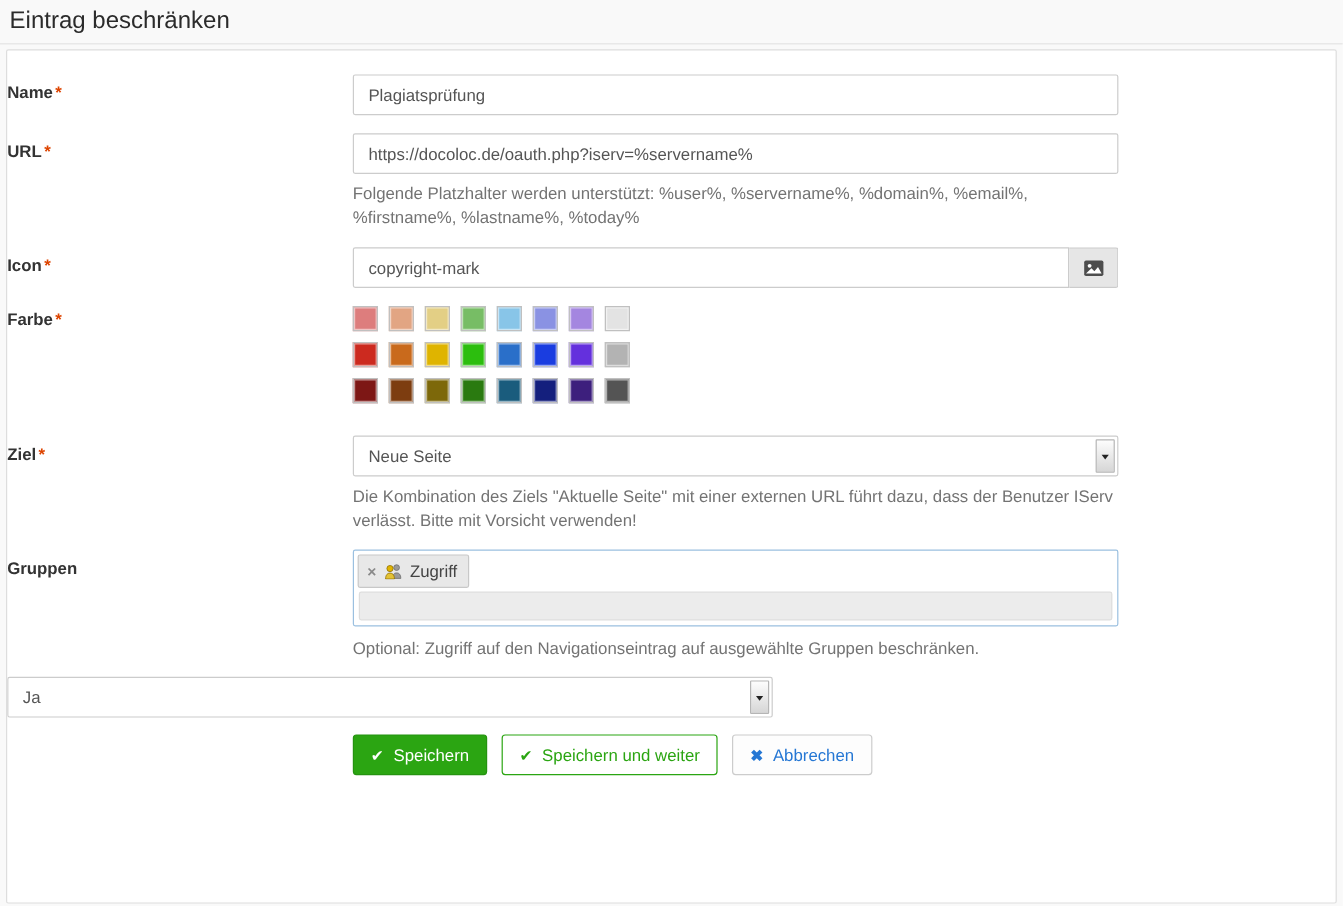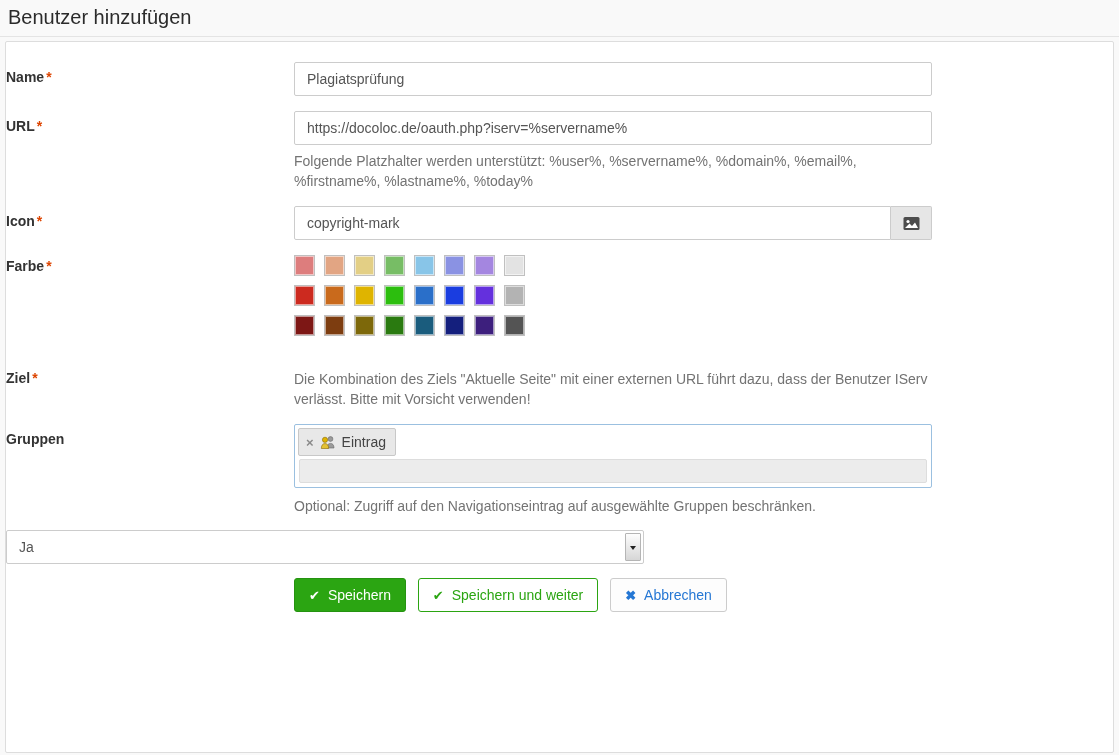--- a/index.html
+++ b/index.html
@@ -94,21 +94,21 @@
   .btn-save { background:var(--accent-green,#2ba512); border-color:#259310; color:#fff; }
   .btn-save .btn-icon { color:#fff; }
   .btn-save-continue { background:#fff; border-color:var(--accent-green,#2ba512); color:var(--accent-green,#2ba512); }
   .btn-cancel { background:#fdfdfd; border-color:#ccc; color:var(--cancel-blue,#2577d4); font-weight:400; }
   .btn-cancel .btn-icon { font-weight:bold; }
   .btn-icon { font-size:13px; }
 </style>
 </head>
 <body>
 
-<h1 class="page-title">Benutzer hinzufügen</h1>
+<h1 class="page-title">Eintrag beschränken</h1>
 
 <div class="panel">
 
   <div class="form-row">
     <div class="lbl">
       <span>Name</span><span class="req">*</span>
     </div>
     <div class="ctl">
       <input class="text-input" type="text" value="Plagiatsprüfung" style="">
     </div>
@@ -182,20 +182,26 @@
           </div>
         </div>
     </div>
   </div>
 
   <div class="form-row">
     <div class="lbl">
       <span>Ziel</span><span class="req">*</span>
     </div>
     <div class="ctl">
+      <div class="select">
+        <span>Neue Seite</span>
+        <span class="select-arrow">
+            <i class="caret"></i>
+          </span>
+      </div>
       <div class="help">Die Kombination des Ziels "Aktuelle Seite" mit einer externen URL führt dazu, dass der Benutzer IServ verlässt. Bitte mit Vorsicht verwenden!</div>
     </div>
   </div>
 
 
   <div class="form-row" style="margin-bottom:14px;">
     <div class="lbl">
       <span>Gruppen</span>
     </div>
     <div class="ctl">
@@ -204,21 +210,21 @@
           <span class="token">
             <span class="token-remove">×</span>
             <span style="display:flex">
               <svg width="16" height="14" viewBox="0 0 16 14">
                 <circle cx="10.5" cy="4" r="2.4" fill="#9a9a9a" stroke="#666" stroke-width="0.6"></circle>
                 <path d="M7 13 C7 9.8 8.5 8.4 10.5 8.4 C12.5 8.4 14 9.8 14 13 Z" fill="#9a9a9a" stroke="#666" stroke-width="0.6"></path>
                 <circle cx="5" cy="4.8" r="2.6" fill="#e0b400" stroke="#8a6a00" stroke-width="0.6"></circle>
                 <path d="M1.3 13.5 C1.3 10 3 8.6 5 8.6 C7 8.6 8.7 10 8.7 13.5 Z" fill="#e4c235" stroke="#8a6a00" stroke-width="0.6"></path>
               </svg>
             </span>
-            <span>Eintrag</span>
+            <span>Zugriff</span>
           </span>
         </div>
         <div class="token-input"></div>
       </div>
       <div class="help" style="margin-top:8px;">Optional: Zugriff auf den Navigationseintrag auf ausgewählte Gruppen beschränken.</div>
     </div>
   </div>
 
   <div class="form-row" style="margin-bottom:14px;">
     <div class="ctl">

